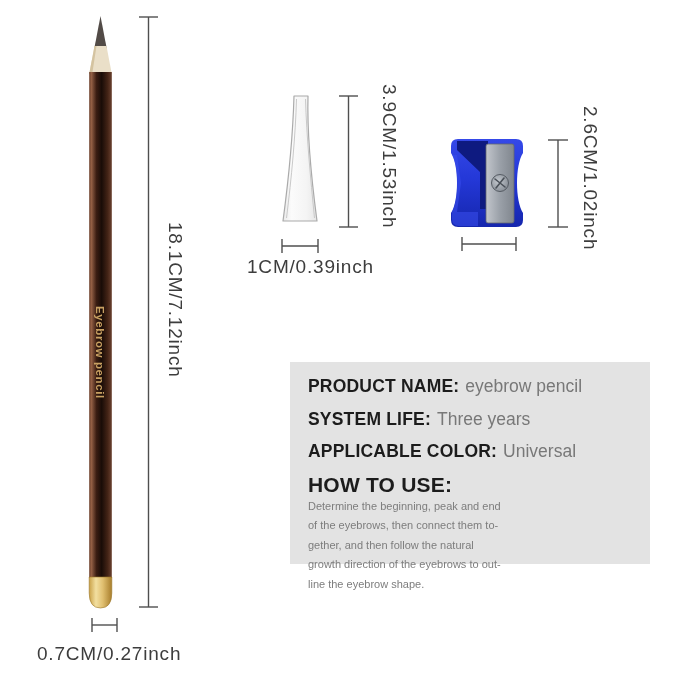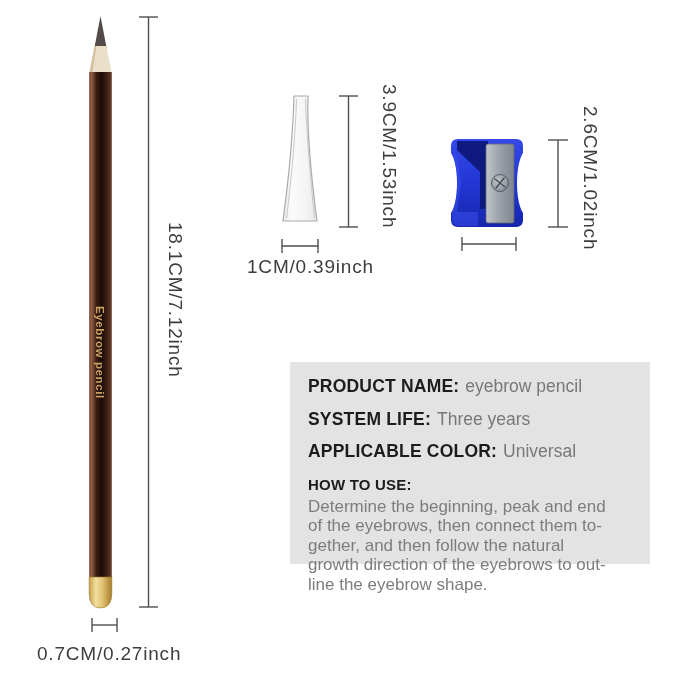--- a/index.html
+++ b/index.html
@@ -49,28 +49,28 @@
     letter-spacing: 0.2px;
     margin-right: 6px;
   }
   .spec-value {
     color: #787878;
     font-size: 17.5px;
   }
   .howto-label {
     font-weight: bold;
     color: #1c1c1c;
-    font-size: 15px;
+    font-size: 21px;
     letter-spacing: 0.2px;
     line-height: 21px;
     margin-bottom: 2px;
   }
   .howto-line {
     color: #7d7d7d;
-    font-size: 17px;
+    font-size: 11px;
     line-height: 19.5px;
     white-space: nowrap;
   }
 </style>
 </head>
 <body>
 
 <div class="canvas">
 
   <svg class="svg-layer" viewBox="0 0 679 679">

